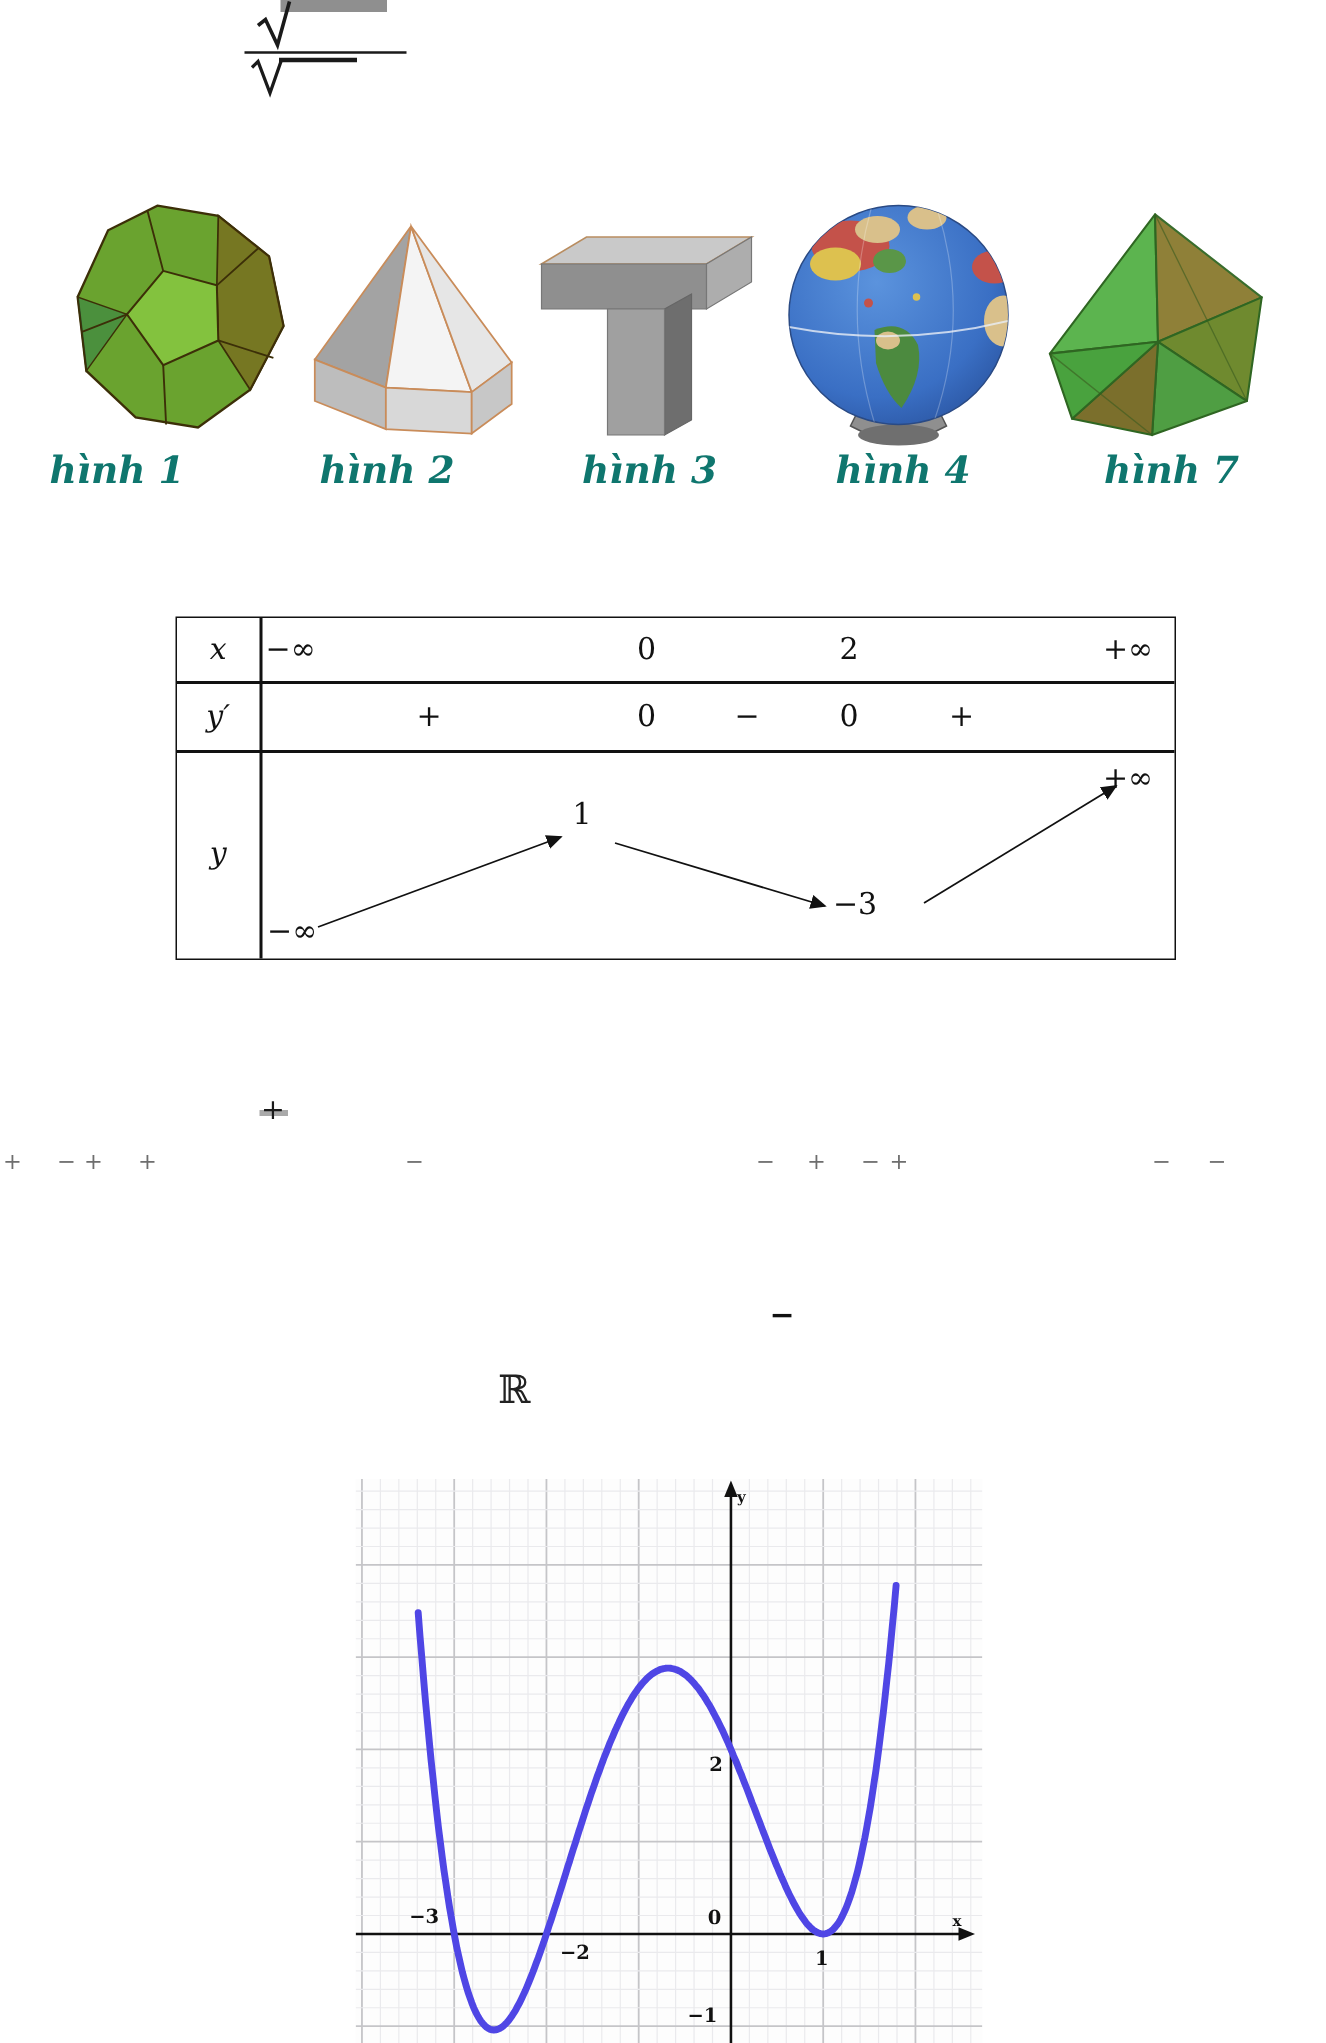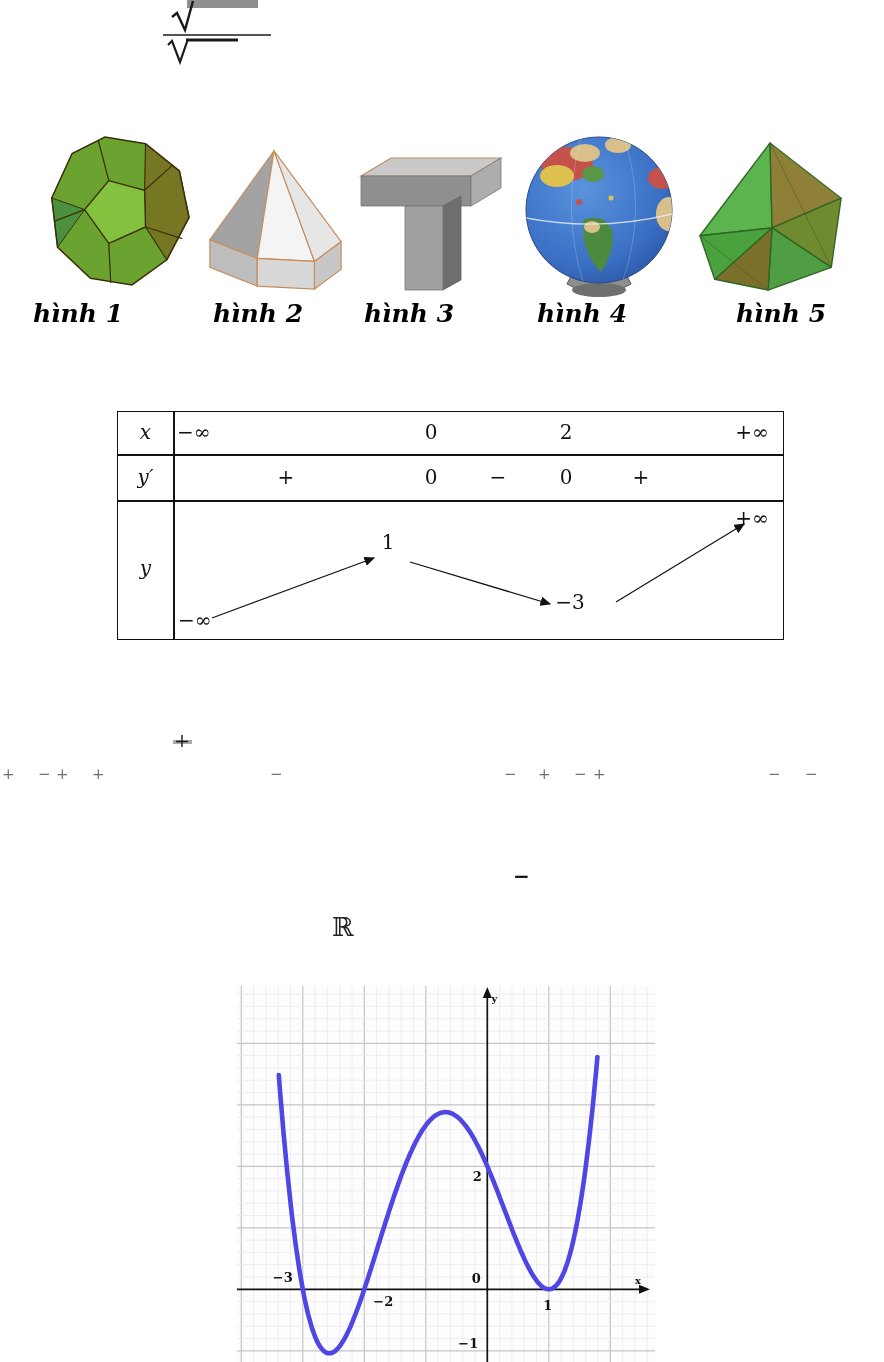--- a/index.html
+++ b/index.html
@@ -5,21 +5,21 @@
   html,body{margin:0;padding:0;}
   .page{position:relative;width:884px;height:1362px;background:#ffffff;overflow:hidden;
         font-family:"DejaVu Serif",serif;color:#111;}
 
   
   .formula{position:absolute;left:160px;top:0;}
 
   
   .fig{position:absolute;}
   .caption{position:absolute;top:299px;transform:translateX(-50%);
-           font:italic 800 25px "DejaVu Serif",serif;color:#000000;white-space:nowrap;}
+           font:italic 800 25px "DejaVu Serif",serif;color:#0f766e;white-space:nowrap;}
 
   
   .vtable{position:absolute;left:117px;top:411px;width:667px;height:229px;
           border:1.7px solid #111;box-sizing:border-box;font-size:20px;}
   .vt-colsep{position:absolute;left:55px;top:0;width:1.5px;height:100%;background:#111;}
   .vt-rowsep{position:absolute;left:0;width:100%;height:1.5px;background:#111;}
   .vt-h{position:absolute;left:0;width:55px;text-align:center;font-style:italic;}
   .vt-val{position:absolute;transform:translateX(-50%);white-space:nowrap;}
   .vt-left{position:absolute;white-space:nowrap;}
   .vt-arrows{position:absolute;left:0;top:0;width:667px;height:229px;}
@@ -112,23 +112,23 @@
       <polygon points="150,62 80,92 140,132" fill="#6f8a2f"></polygon>
       <polygon points="80,92 140,132 76,155" fill="#4f9e43"></polygon>
       <polygon points="80,92 76,155 22,144" fill="#7b6f2c"></polygon>
       <polygon points="7,100 80,92 22,144" fill="#49a23e"></polygon>
     </g>
     <path d="M78,6 L140,132 M7,100 L76,155" fill="none" stroke="#3a5c20" stroke-width="0.9" opacity="0.6"></path>
   </svg>
 
   <div class="caption" style="left:78px">hình 1</div>
   <div class="caption" style="left:258px">hình 2</div>
-  <div class="caption" style="left:409px">hình 3</div>
-  <div class="caption" style="left:582px">hình 4</div>
-  <div class="caption" style="left:781px">hình 5</div>
+  <div class="caption" style="left:433px">hình 3</div>
+  <div class="caption" style="left:602px">hình 4</div>
+  <div class="caption" style="left:781px">hình 7</div>
 
   <div class="vtable">
     <div class="vt-colsep"></div>
     <div class="vt-rowsep" style="top:42px"></div>
     <div class="vt-rowsep" style="top:88px"></div>
 
     <div class="vt-h" style="top:8px">x</div>
     <div class="vt-h" style="top:53px">y′</div>
     <div class="vt-h" style="top:144px">y</div>
 

